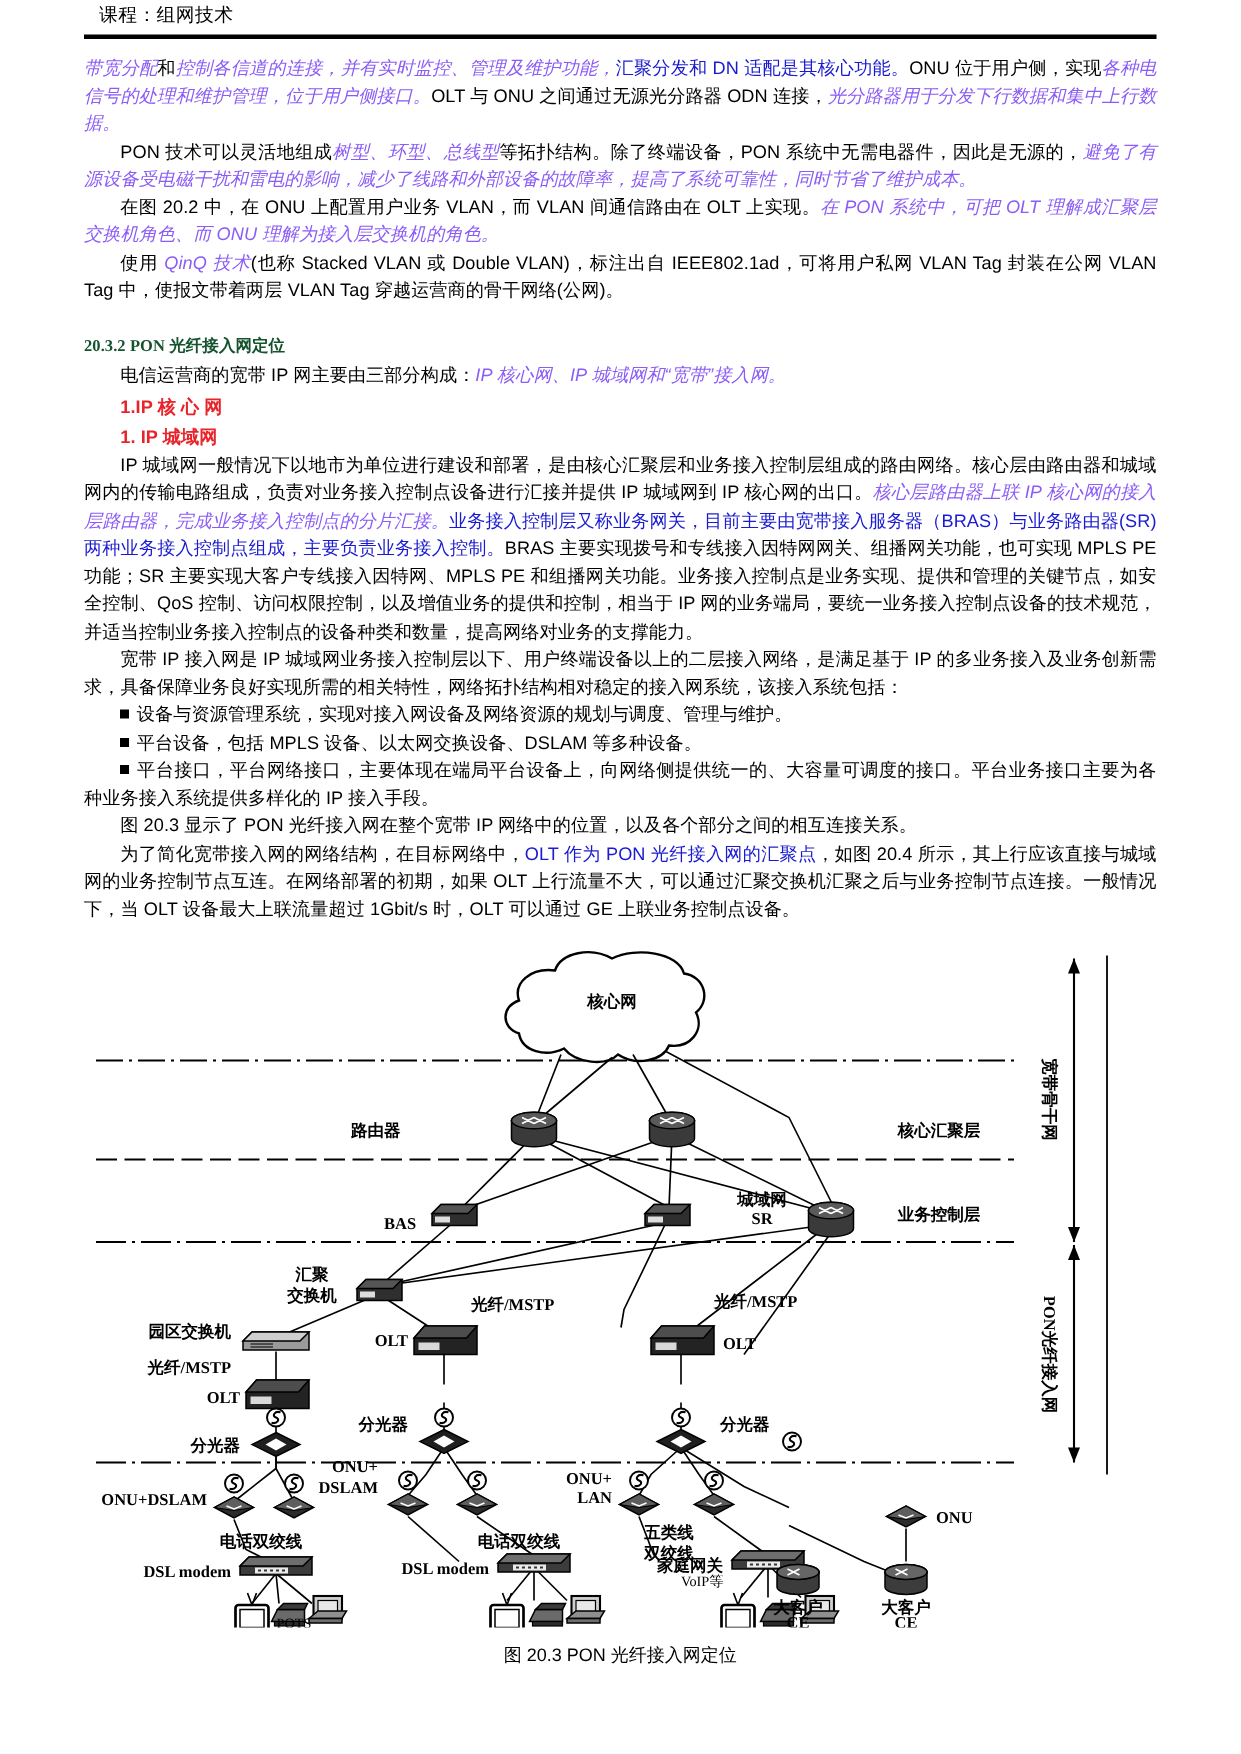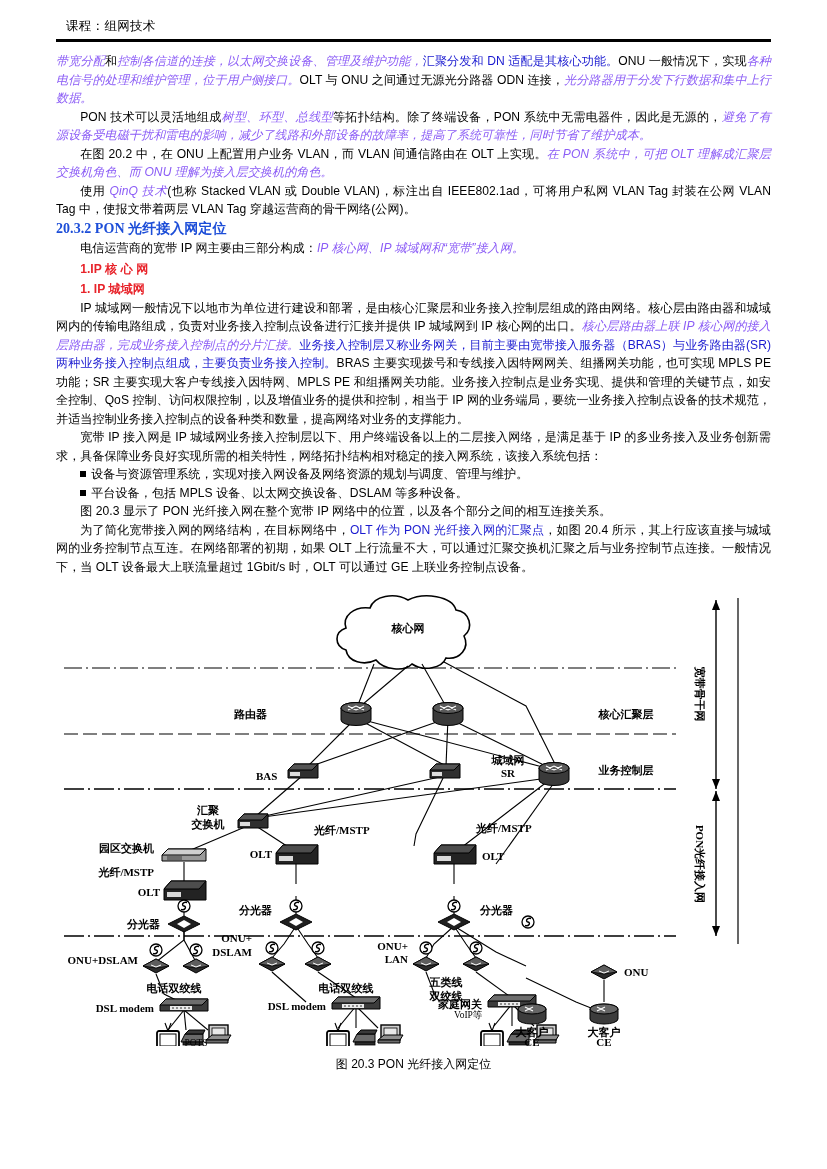--- a/index.html
+++ b/index.html
@@ -18,21 +18,21 @@
   .page {
     position: relative;
     width: 827px;
     height: 1169px;
     box-sizing: border-box;
     padding: 0 56px;
   }
 
   
   .header {
-    padding-top: 18px;
+    padding-top: 2px;
     font-size: 12.5px;
     letter-spacing: 0.3px;
     padding-left: 10px;
   }
   .header-rule {
     border-bottom: 3px solid #000;
     margin-top: 4px;
     margin-bottom: 10px;
   }
 
@@ -44,24 +44,24 @@
     letter-spacing: 0.05px;
   }
   p {
     margin: 0;
     text-indent: 2em;
   }
   p.noind { text-indent: 0; }
   .red   { color: #8b5cf6; font-style: italic; }
   .blue  { color: #1a1ad0; }
   .h3 {
-    color: #1d4ed8;
+    color: #14532d;
     font-weight: bold;
-    font-size: 14px;
-    margin: 1px 0 1px 0;
+    font-size: 11px;
+    margin: 19px 0 1px 0;
     text-indent: 0;
     font-family: "Liberation Serif", "DejaVu Serif", serif;
   }
   .h4 {
     color: #e8232a;
     font-weight: bold;
     text-indent: 2em;
     margin: 2px 0 0 0;
   }
   .bullet { text-indent: 2em; }
@@ -111,21 +111,21 @@
 
 <div class="page">
 
   <div class="header">
     <span>课程：组网技术</span>
   </div>
   <div class="header-rule"></div>
 
   <div class="body">
 
-    <p class="noind"><span class="red">带宽分配</span><span>和</span><span class="red">控制各信道的连接，以太网交换设备、管理及维护功能，</span><span class="blue">汇聚分发和 DN 适配是其核心功能。</span><span>ONU 一般情况下，实现</span><span class="red">各种电信号的处理和维护管理，位于用户侧接口。</span><span>OLT 与 ONU 之间通过无源光分路器 ODN 连接，</span><span class="red">光分路器用于分发下行数据和集中上行数据。</span></p>
+    <p class="noind"><span class="red">带宽分配</span><span>和</span><span class="red">控制各信道的连接，并有实时监控、管理及维护功能，</span><span class="blue">汇聚分发和 DN 适配是其核心功能。</span><span>ONU 位于用户侧，实现</span><span class="red">各种电信号的处理和维护管理，位于用户侧接口。</span><span>OLT 与 ONU 之间通过无源光分路器 ODN 连接，</span><span class="red">光分路器用于分发下行数据和集中上行数据。</span></p>
 
     <p><span>PON 技术可以灵活地组成</span><span class="red">树型、环型、总线型</span><span>等拓扑结构。除了终端设备，PON 系统中无需电器件，因此是无源的，</span><span class="red">避免了有源设备受电磁干扰和雷电的影响，减少了线路和外部设备的故障率，提高了系统可靠性，同时节省了维护成本。</span></p>
 
     <p><span>在图 20.2 中，在 ONU 上配置用户业务 VLAN，而 VLAN 间通信路由在 OLT 上实现。</span><span class="red">在 PON 系统中，可把 OLT 理解成汇聚层交换机角色、而 ONU 理解为接入层交换机的角色。</span></p>
 
     <p><span>使用 </span><span class="red">QinQ 技术</span><span>(也称 Stacked VLAN 或 Double VLAN)，标注出自 IEEE802.1ad，可将用户私网 VLAN Tag 封装在公网 VLAN Tag 中，使报文带着两层 VLAN Tag 穿越运营商的骨干网络(公网)。</span></p>
 
     <p class="h3">20.3.2 PON 光纤接入网定位</p>
 
     <p><span>电信运营商的宽带 IP 网主要由三部分构成：</span><span class="red">IP 核心网、IP 城域网和“宽带”接入网。</span></p>
@@ -135,20 +135,21 @@
 
     <p class="h4">1. IP 城域网</p>
 
     <p><span>IP 城域网一般情况下以地市为单位进行建设和部署，是由核心汇聚层和业务接入控制层组成的路由网络。核心层由路由器和城域网内的传输电路组成，负责对业务接入控制点设备进行汇接并提供 IP 城域网到 IP 核心网的出口。</span><span class="red">核心层路由器上联 IP 核心网的接入层路由器，完成业务接入控制点的分片汇接。</span><span class="blue">业务接入控制层又称业务网关，目前主要由宽带接入服务器（BRAS）与业务路由器(SR)两种业务接入控制点组成，主要负责业务接入控制。</span><span>BRAS 主要实现拨号和专线接入因特网网关、组播网关功能，也可实现 MPLS PE 功能；SR 主要实现大客户专线接入因特网、MPLS PE 和组播网关功能。业务接入控制点是业务实现、提供和管理的关键节点，如安全控制、QoS 控制、访问权限控制，以及增值业务的提供和控制，相当于 IP 网的业务端局，要统一业务接入控制点设备的技术规范，并适当控制业务接入控制点的设备种类和数量，提高网络对业务的支撑能力。</span></p>
 
 
     <p>宽带 IP 接入网是 IP 城域网业务接入控制层以下、用户终端设备以上的二层接入网络，是满足基于 IP 的多业务接入及业务创新需求，具备保障业务良好实现所需的相关特性，网络拓扑结构相对稳定的接入网系统，该接入系统包括：</p>
 
     <p class="bullet"><span class="sq"></span><span>设备与资源管理系统，实现对接入网设备及网络资源的规划与调度、管理与维护。</span></p>
     <p class="bullet"><span class="sq"></span><span>平台设备，包括 MPLS 设备、以太网交换设备、DSLAM 等多种设备。</span></p>
+    <p class="bullet"><span class="sq"></span><span>平台接口，平台网络接口，主要体现在端局平台设备上，向网络侧提供统一的、大容量可调度的接口。平台业务接口主要为各种业务接入系统提供多样化的 IP 接入手段。</span></p>
 
     <p>图 20.3 显示了 PON 光纤接入网在整个宽带 IP 网络中的位置，以及各个部分之间的相互连接关系。</p>
 
     <p><span>为了简化宽带接入网的网络结构，在目标网络中，</span><span class="blue">OLT 作为 PON 光纤接入网的汇聚点</span><span>，如图 20.4 所示，其上行应该直接与城域网的业务控制节点互连。在网络部署的初期，如果 OLT 上行流量不大，可以通过汇聚交换机汇聚之后与业务控制节点连接。一般情况下，当 OLT 设备最大上联流量超过 1Gbit/s 时，OLT 可以通过 GE 上联业务控制点设备。</span></p>
   </div>
 
   <div class="figure-wrap">
     <div class="fig">
       <svg width="715" height="462" viewBox="0 0 715 462" xmlns="http://www.w3.org/2000/svg">
         <defs>

